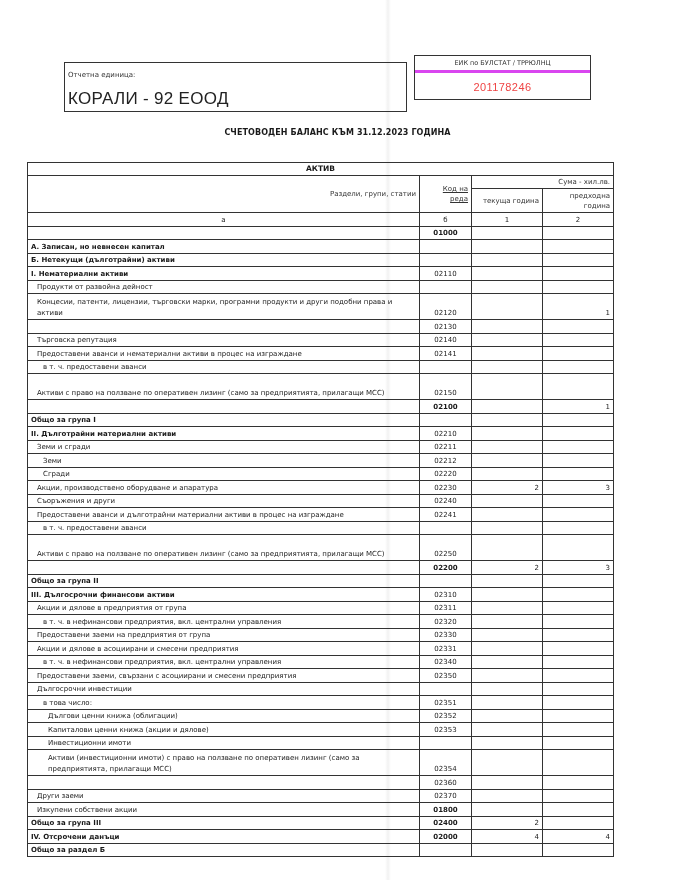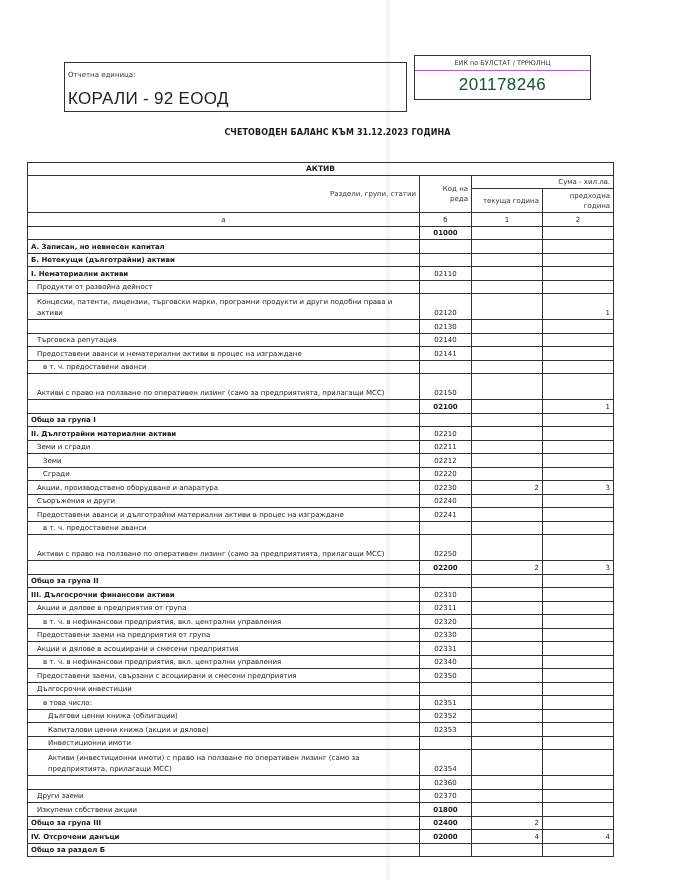--- a/index.html
+++ b/index.html
@@ -2,22 +2,22 @@
 <html><head>
 <meta charset="utf-8">
 <style>
   html, body { margin:0; padding:0; background:#fff; }
   body { width:675px; height:880px; position:relative; overflow:hidden; font-family:"DejaVu Sans", sans-serif; color:#1a1a1a; }
   .page-fold { position:absolute; left:385px; top:0; width:6px; height:880px; background:linear-gradient(90deg, rgba(0,0,0,0) 0%, rgba(0,0,0,0.05) 50%, rgba(0,0,0,0) 100%); }
   .unit-box { position:absolute; left:64px; top:62px; width:343px; height:50px; border:1px solid #333; box-sizing:border-box; }
   .unit-label { position:absolute; left:3px; top:8px; font-size:7px; color:#333; }
   .unit-name { position:absolute; left:3px; top:26px; font-family:"Liberation Sans", sans-serif; font-size:17px; color:#222; letter-spacing:0.3px; }
   .eik-box { position:absolute; left:414px; top:55px; width:177px; height:45px; border:1px solid #333; box-sizing:border-box; }
-  .eik-label { height:14px; border-bottom:1px solid #d946ef; font-size:6.5px; text-align:center; line-height:14px; color:#333; }
-  .eik-value { text-align:center; font-family:"Liberation Sans", sans-serif; font-size:17px; line-height:28px; color:#14532d; letter-spacing:0.4px; }
+  .eik-label { height:14px; border-bottom:3px solid #d946ef; font-size:6.5px; text-align:center; line-height:14px; color:#333; }
+  .eik-value { text-align:center; font-family:"Liberation Sans", sans-serif; font-size:11px; line-height:28px; color:#ef4444; letter-spacing:0.4px; }
   .doc-title { position:absolute; left:0; width:675px; top:128px; text-align:center; font-size:8px; font-weight:bold; letter-spacing:0.1px; }
   table.bal { position:absolute; left:27px; top:162px; width:586px; border-collapse:collapse; table-layout:fixed; font-size:7px; }
   table.bal td { border:1px solid #333; padding:0 3px; height:12.5px; line-height:12px; vertical-align:bottom; overflow:hidden; white-space:nowrap; }
   table.bal td.tall { height:25px; white-space:normal; line-height:11px; }
   .hdr-aktiv { text-align:center; font-weight:bold; font-size:7.5px; height:12px !important; }
   .hdr-cell { text-align:right; vertical-align:middle !important; color:#333; }
   .c-code { text-align:center; }
   .c-num { text-align:right; }
   .bold { font-weight:bold; }
   .ind1 { padding-left:9px !important; }
@@ -48,21 +48,21 @@
       <col class="c2">
       <col class="c3">
       <col class="c4">
     </colgroup>
   <tbody id="tbody">
     <tr>
       <td colspan="4" class="hdr-aktiv">АКТИВ</td>
     </tr>
     <tr>
       <td rowspan="2" class="hdr-cell" style="height:36px;">Раздели, групи, статии</td>
-      <td rowspan="2" class="hdr-cell" style="white-space:normal;line-height:10px;">Код на реда</td>
+      <td rowspan="2" class="hdr-cell" style="white-space:normal;line-height:10px;text-decoration:underline;">Код на реда</td>
       <td colspan="2" class="hdr-cell" style="height:12px;">Сума - хил.лв.</td>
     </tr>
     <tr>
       <td class="hdr-cell" style="white-space:normal;line-height:10px;height:22px;">текуща година</td>
       <td class="hdr-cell" style="white-space:normal;line-height:10px;height:22px;">предходна година</td>
     </tr>
     <tr>
       <td class="c-code">а</td>
       <td class="c-code">б</td>
       <td class="c-code">1</td>

